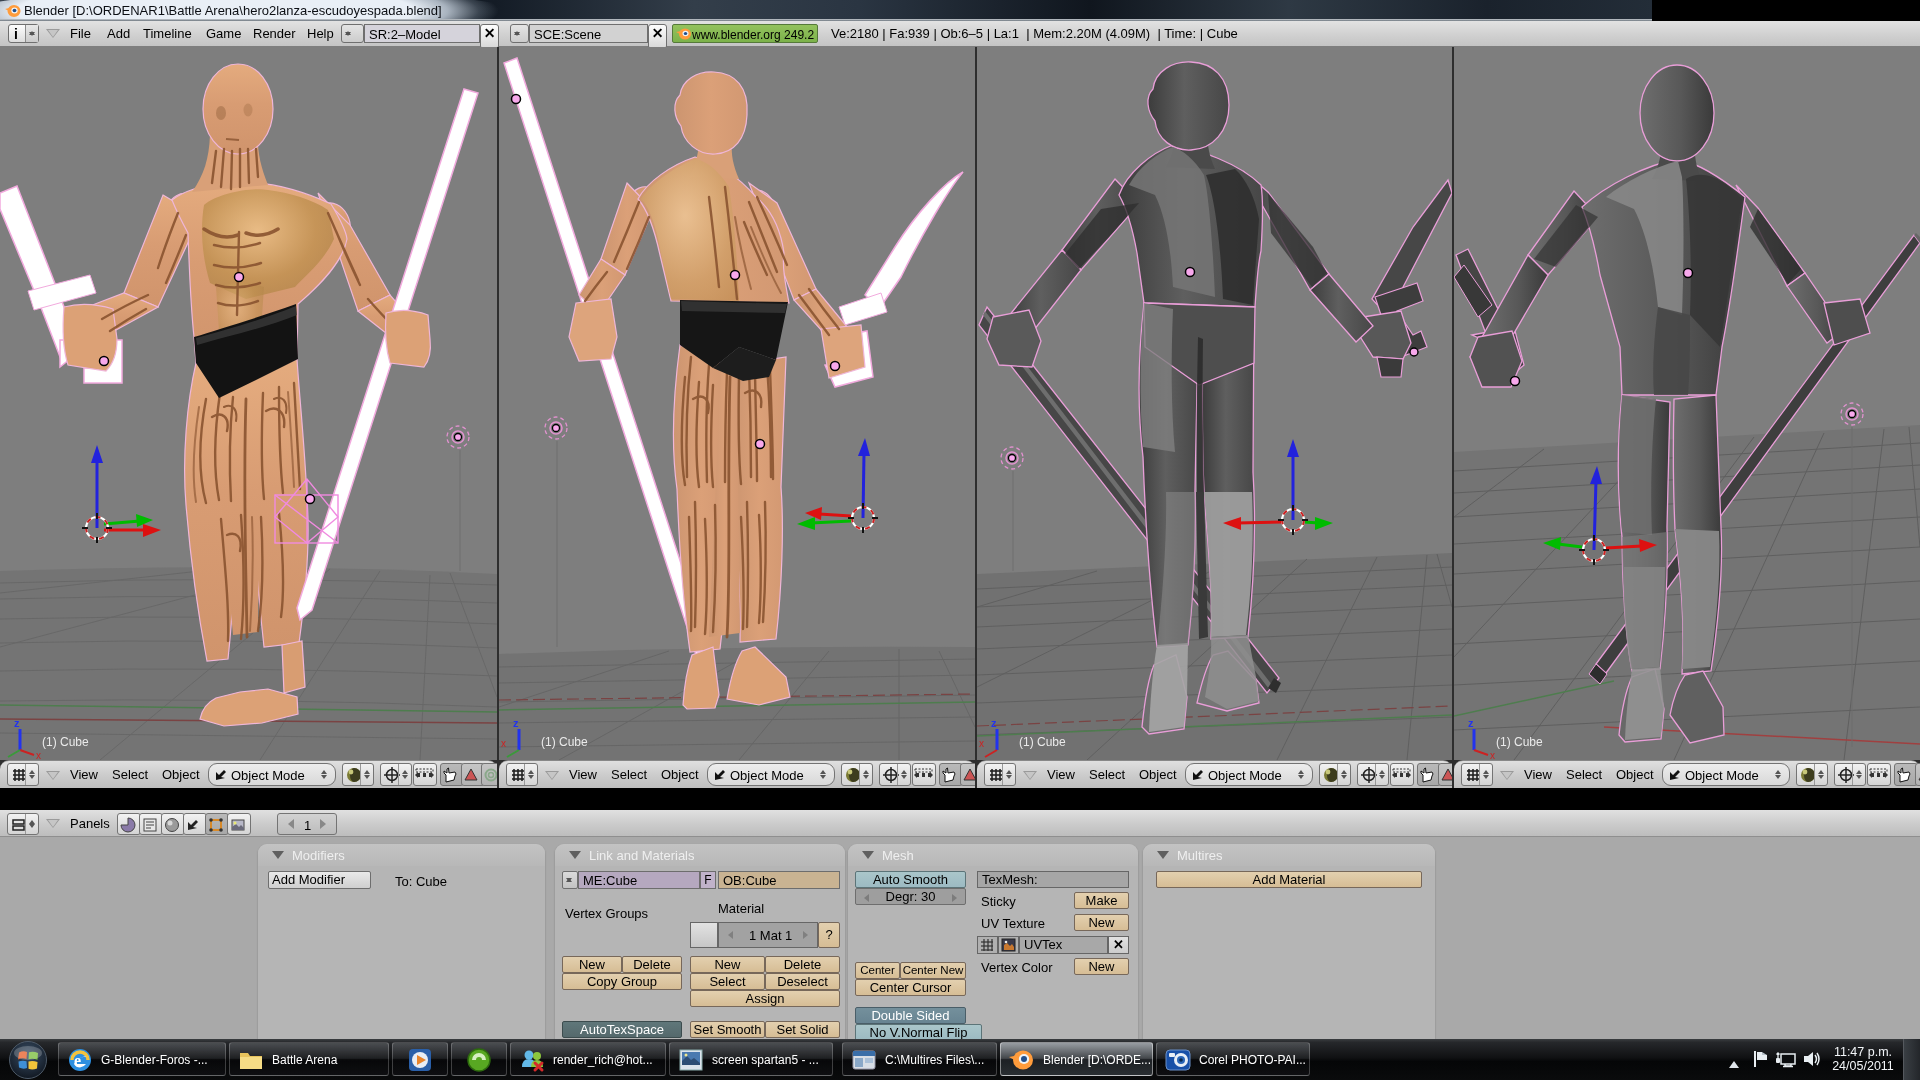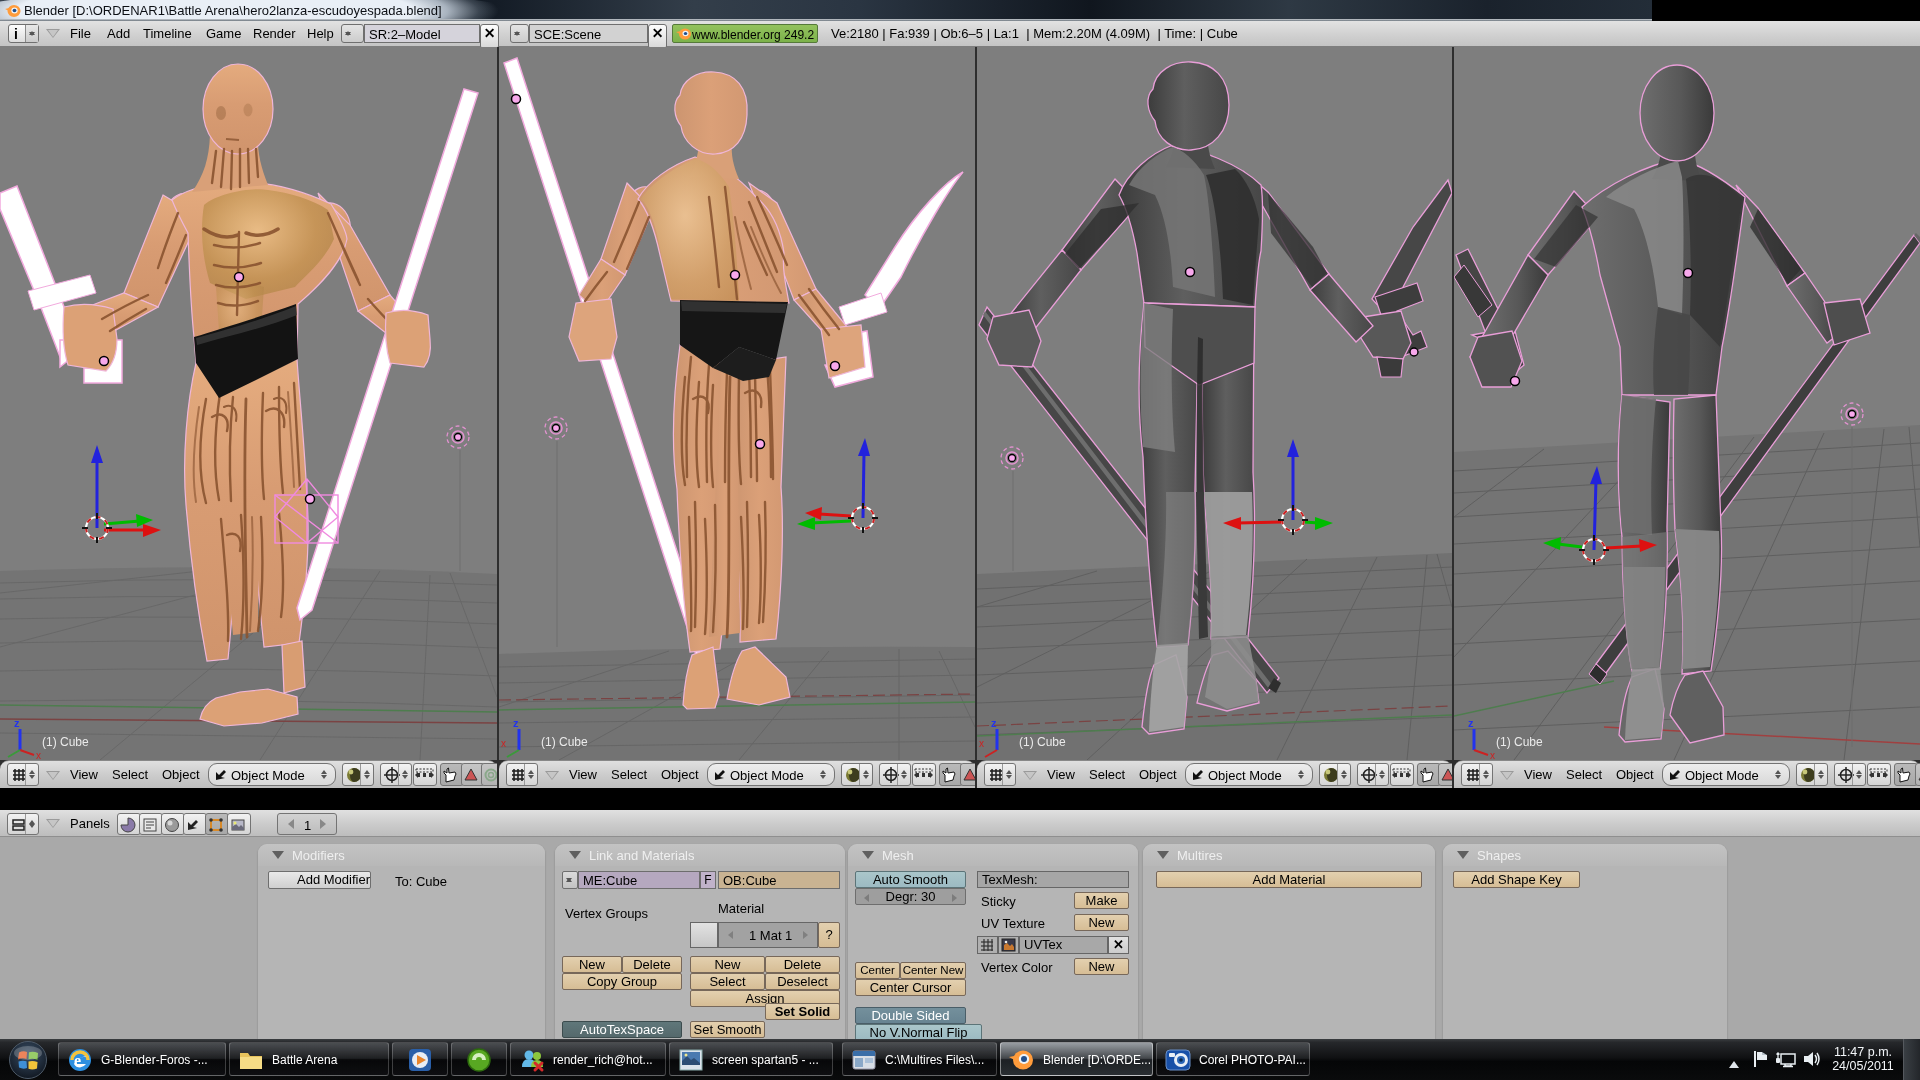--- a/index.html
+++ b/index.html
@@ -849,21 +849,21 @@
         <div class="abs" style="left:5px;top:5px;width:0;height:0;border:5px solid transparent;border-right:6px solid #888;"></div>
         <div class="abs" style="left:26px;top:4px;font-size:13px;">1</div>
         <div class="abs" style="right:5px;top:5px;width:0;height:0;border:5px solid transparent;border-left:6px solid #888;"></div>
         </div>
     </div>
     <div class="panel" id="pmod" style="left:258px;width:287px;">
       <div class="phdr">
           <div class="ptri"></div>
           <span>Modifiers</span>
         </div>
-      <div class="btn gray" style="left:10px;top:27px;width:103px;height:18px;text-align:right;padding-left:3px;background:linear-gradient(#e9e9e9,#cfcfcf);">Add Modifier</div>
+      <div class="btn gray" style="left:10px;top:27px;width:103px;height:18px;text-align:left;padding-left:3px;background:linear-gradient(#e9e9e9,#cfcfcf);">Add Modifier</div>
       <div class="lbl13" style="left:137px;top:30px;">To: Cube</div>
     </div>
     <div class="panel" id="plink" style="left:555px;width:290px;">
       <div class="phdr">
           <div class="ptri"></div>
           <span>Link and Materials</span>
         </div>
       <div class="btn gray" style="left:7px;top:27px;width:16px;height:18px;">
           <div class="spin" style="width:100%;border:none;background:none;"></div>
         </div>
@@ -882,21 +882,21 @@
       <div class="btn" style="left:7px;top:112px;width:60px;height:17px;">New</div>
       <div class="btn" style="left:67px;top:112px;width:60px;height:17px;">Delete</div>
       <div class="btn" style="left:7px;top:129px;width:120px;height:17px;">Copy Group</div>
       <div class="btn" style="left:135px;top:112px;width:75px;height:17px;">New</div>
       <div class="btn" style="left:210px;top:112px;width:75px;height:17px;">Delete</div>
       <div class="btn" style="left:135px;top:129px;width:75px;height:17px;">Select</div>
       <div class="btn" style="left:210px;top:129px;width:75px;height:17px;">Deselect</div>
       <div class="btn" style="left:135px;top:146px;width:150px;height:17px;">Assign</div>
       <div class="btn" style="left:7px;top:177px;width:120px;height:17px;background:linear-gradient(#60777a,#55696c);color:#fff;border-color:#3c4c4e;">AutoTexSpace</div>
       <div class="btn" style="left:135px;top:177px;width:75px;height:17px;">Set Smooth</div>
-      <div class="btn" style="left:210px;top:159px;width:75px;height:17px;font-weight:bold;">Set Solid</div>
+      <div class="btn" style="left:210px;top:177px;width:75px;height:17px;">Set Solid</div>
     </div>
     <div class="panel" id="pmesh" style="left:848px;width:290px;">
       <div class="phdr">
           <div class="ptri"></div>
           <span>Mesh</span>
         </div>
       <div class="btn" style="left:7px;top:27px;width:111px;height:17px;background:linear-gradient(#aac6ca,#9cbac2);border-color:#5c7478;">Auto Smooth</div>
       <div class="btn gray" style="left:7px;top:44px;width:111px;height:17px;background:#9e9e9e;">
         <div class="abs" style="left:4px;top:5px;width:0;height:0;border:4px solid transparent;border-right:5px solid #7c7c7c;"></div>Degr: 30
         <div class="abs" style="right:4px;top:5px;width:0;height:0;border:4px solid transparent;border-left:5px solid #7c7c7c;"></div></div>
@@ -933,27 +933,20 @@
       <div class="btn" style="left:7px;top:135px;width:111px;height:17px;">Center Cursor</div>
       <div class="btn" style="left:7px;top:163px;width:111px;height:17px;background:linear-gradient(#74909c,#688492);color:#fff;border-color:#4a5e68;">Double Sided</div>
       <div class="btn" style="left:7px;top:180px;width:127px;height:17px;background:linear-gradient(#aac6ca,#9cbac2);border-color:#5c7478;">No V.Normal Flip</div>
     </div>
     <div class="panel" id="pmulti" style="left:1143px;width:292px;">
       <div class="phdr">
           <div class="ptri"></div>
           <span>Multires</span>
         </div>
       <div class="btn" style="left:13px;top:27px;width:266px;height:17px;">Add Material</div>
-    </div>
-    <div class="panel" id="pshape" style="left:1443px;width:284px;">
-      <div class="phdr">
-          <div class="ptri"></div>
-          <span>Shapes</span>
-        </div>
-      <div class="btn" style="left:10px;top:27px;width:127px;height:17px;">Add Shape Key</div>
     </div>
   </div>
 
   <div id="taskbar">
     <svg class="abs" style="left:8px;top:1px" width="40" height="40" viewBox="0 0 40 40">
       <defs>
           <radialGradient id="orb" cx="0.5" cy="0.35" r="0.8">
             <stop offset="0" stop-color="#3a4f66"></stop>
             <stop offset="0.7" stop-color="#17202c"></stop>
             <stop offset="1" stop-color="#060a10"></stop>

